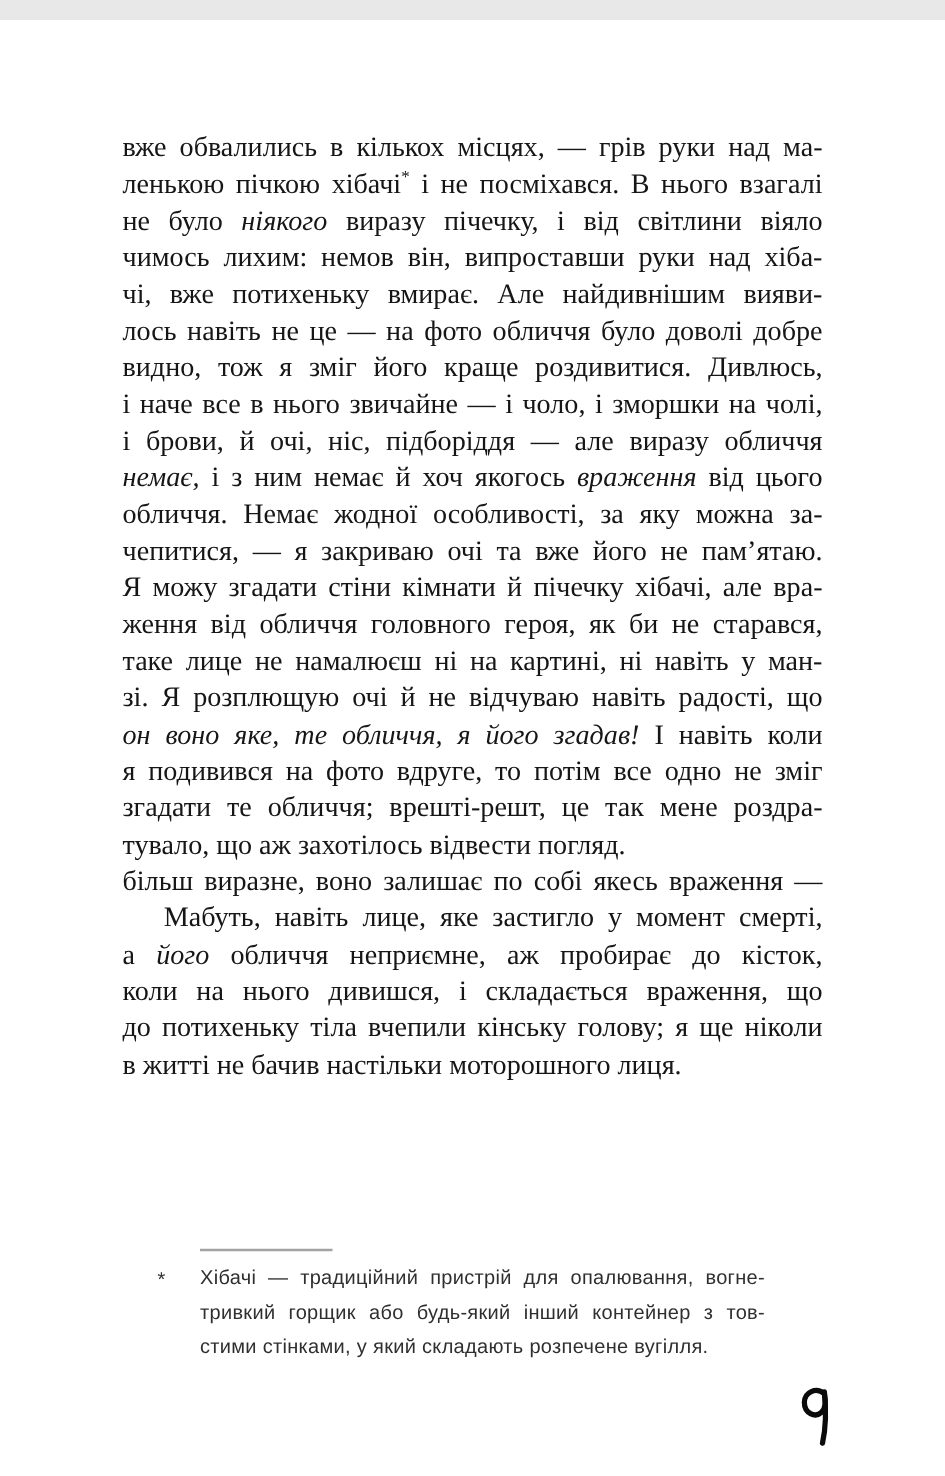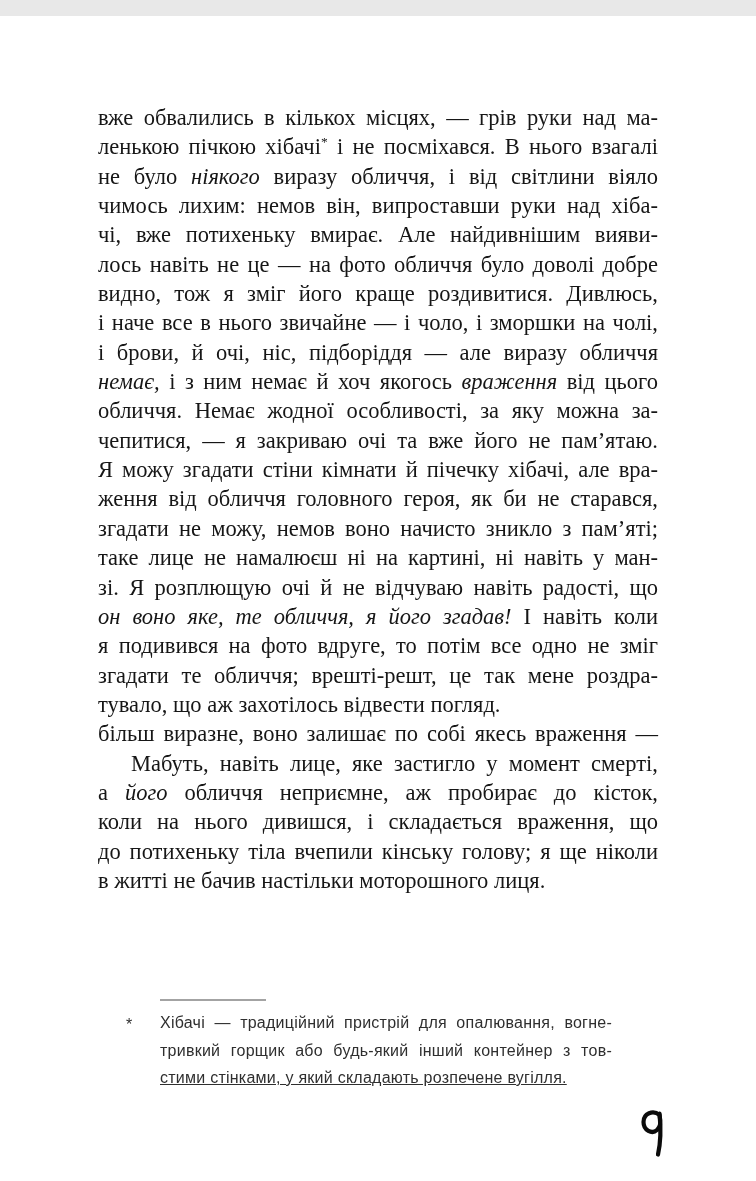--- a/index.html
+++ b/index.html
@@ -61,21 +61,21 @@
     left: -34px;
     top: 12px;
     font-size: 16px;
     color: #2f2f2f;
   }
   .fn-line {
     text-align: justify;
     text-align-last: justify;
     height: 27.5px;
   }
-  .fn-line.line-last { text-align-last: left; text-decoration: underline; }
+  .fn-line.line-last { text-align-last: left; }
   .page-number {
     position: absolute;
     left: 638px;
     top: 1092px;
     width: 34px;
     height: 52px;
   }
   .page-number svg { display: block; }
   .sr-only {
     position: absolute;
@@ -86,33 +86,32 @@
   }
 </style>
 </head>
 <body>
 
 <div class="page">
 
   <div class="text-block">
       <div class="line"><span>вже обвалились в кількох місцях, — грів руки над ма-</span></div>
       <div class="line"><span>ленькою пічкою хібачі</span><sup>*</sup><span> і не посміхався. В нього взагалі</span></div>
-      <div class="line"><span>не було </span><span class="it">ніякого</span><span> виразу обличчя, і від світлини віяло</span></div>
+      <div class="line"><span>не було </span><span class="it">ніякого</span><span> виразу пічечку, і від світлини віяло</span></div>
       <div class="line"><span>чимось лихим: немов він, випроставши руки над хіба-</span></div>
       <div class="line"><span>чі, вже потихеньку вмирає. Але найдивнішим вияви-</span></div>
       <div class="line"><span>лось навіть не це — на фото обличчя було доволі добре</span></div>
       <div class="line"><span>видно, тож я зміг його краще роздивитися. Дивлюсь,</span></div>
       <div class="line"><span>і наче все в нього звичайне — і чоло, і зморшки на чолі,</span></div>
       <div class="line"><span>і брови, й очі, ніс, підборіддя — але виразу обличчя</span></div>
       <div class="line"><span class="it">немає,</span><span> і з ним немає й хоч якогось </span><span class="it">враження</span><span> від цього</span></div>
       <div class="line"><span>обличчя. Немає жодної особливості, за яку можна за-</span></div>
       <div class="line"><span>чепитися, — я закриваю очі та вже його не пам’ятаю.</span></div>
       <div class="line"><span>Я можу згадати стіни кімнати й пічечку хібачі, але вра-</span></div>
       <div class="line"><span>ження від обличчя головного героя, як би не старався,</span></div>
-      <div class="line"><span>згадати не можу, немов воно начисто зникло з пам’яті;</span></div>
       <div class="line"><span>таке лице не намалюєш ні на картині, ні навіть у ман-</span></div>
       <div class="line"><span>зі. Я розплющую очі й не відчуваю навіть радості, що</span></div>
       <div class="line"><span class="it">он воно яке, те обличчя, я його згадав!</span><span> І навіть коли</span></div>
       <div class="line"><span>я подивився на фото вдруге, то потім все одно не зміг</span></div>
       <div class="line"><span>згадати те обличчя; врешті-решт, це так мене роздра-</span></div>
       <div class="line line-last"><span>тувало, що аж захотілось відвести погляд.</span></div>
       <div class="line"><span>більш виразне, воно залишає по собі якесь враження —</span></div>
       <div class="line line-indent"><span>Мабуть, навіть лице, яке застигло у момент смерті,</span></div>
       <div class="line"><span>а </span><span class="it">його</span><span> обличчя неприємне, аж пробирає до кісток,</span></div>
       <div class="line"><span>коли на нього дивишся, і складається враження, що</span></div>

